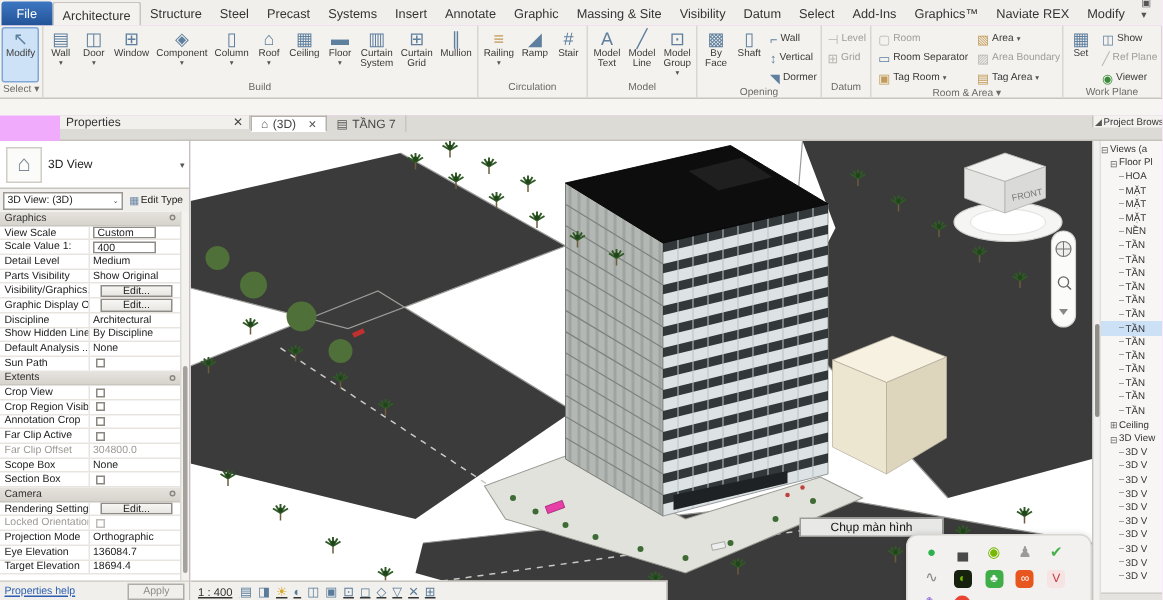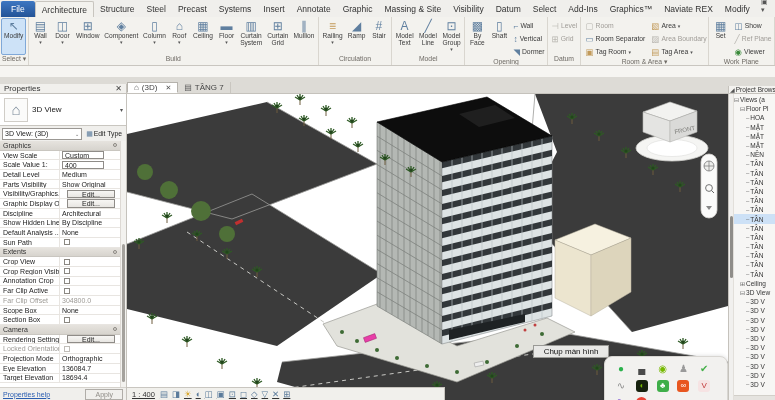--- a/index.html
+++ b/index.html
@@ -27,21 +27,21 @@
   .btool.dis .ticon,.stool.dis .ticon{color:#b8b6b0 !important;}
   .stack{display:flex;flex-direction:column;justify-content:flex-start;padding-top:1px;}
   .stool{display:flex;align-items:center;height:13px;padding:0 3px;white-space:nowrap;}
   .stool .ticon{font-size:8.5px;margin-right:2px;color:#5f7f9f;}
   .stool .tlabel{font-size:6.8px;color:#3a3a3a;}
   .stool .tmenu{font-size:5px;color:#555;margin-left:2px;}
 
   .subbar{height:11px;background:#f6f5f2;}
 
   
-  .docktabs{height:17px;background:#dddbd6;display:flex;align-items:flex-end;border-bottom:1px solid #c5c2bc;}
+  .docktabs{height:17px;background:#dddbd6;display:flex;align-items:flex-start;border-bottom:1px solid #c5c2bc;margin-left:40px;}
   .props-head{width:127px;background:#f1f0ed;border-right:1px solid #c5c2bc;display:flex;align-items:center;padding:0 4px;font-size:8px;color:#333;}
   .props-head .x{margin-left:auto;color:#444;font-size:8px;}
   .vtab{display:flex;align-items:center;padding:0 6px;font-size:8px;color:#444;border-right:1px solid #c9c6c0;white-space:nowrap;}
   .vtab .vicon{margin-right:3px;font-size:8px;color:#555;}
   .vtab.active{background:#fff;border:1px solid #b5b2ac;border-bottom:1px solid #fff;}
   .vtab .x{margin-left:8px;font-size:7px;color:#555;}
   .brow-head{margin-left:auto;width:47px;background:#f3f2ef;border-left:1px solid #c5c2bc;display:flex;align-items:center;font-size:6.5px;color:#333;padding:0 1px;white-space:nowrap;overflow:hidden;}
   .brow-head .pin{color:#555;font-size:6px;margin-right:1px;}
 
   
@@ -72,21 +72,21 @@
   .prow.dis .chk{border-color:#c0bdb8;}
   .props-bottom{position:absolute;left:0;right:0;bottom:0;height:13px;background:#f0efec;border-top:1px solid #d5d2cc;display:flex;align-items:center;padding:0 3px;}
   .phelp{color:#2a5db0;text-decoration:underline;font-size:7px;}
   .applybtn{margin-left:auto;border:1px solid #b0ada8;background:#f0efec;color:#908d88;font-size:7px;padding:0 9px;height:11px;line-height:10px;}
   .pscroll{position:absolute;right:0;top:47px;bottom:13px;width:6px;background:#f3f2ef;border-left:1px solid #ddd9d4;}
   .pscroll .thumb{position:absolute;left:1px;right:1px;top:42%;height:56%;background:#a5a29d;border-radius:2px;}
 
   
   .canvas{position:relative;flex:1;background:#fff;overflow:hidden;}
   .canvas svg{position:absolute;left:0;top:0;}
-  .tooltip{position:absolute;left:406px;top:251px;width:76px;height:13px;background:#e8e8e6;border:1px solid #9a9a96;display:flex;align-items:center;justify-content:center;font-size:8px;color:#111;}
+  .tooltip{position:absolute;left:406px;top:251px;width:96px;height:13px;background:#e8e8e6;border:1px solid #9a9a96;display:flex;align-items:center;justify-content:center;font-size:8px;color:#111;}
   .tray{position:absolute;left:477px;top:262px;width:124px;height:50px;background:#f2f1ef;border:1px solid #d8d6d2;border-radius:8px 8px 0 0;box-shadow:0 0 4px rgba(0,0,0,.15);padding:5px 9px;display:grid;grid-template-columns:repeat(5,1fr);row-gap:4px;}
   .ticell{width:14px;height:13px;display:flex;align-items:center;justify-content:center;font-size:10px;line-height:10px;}
   .ticell .bgd{width:12px;height:12px;border-radius:3px;display:flex;align-items:center;justify-content:center;font-size:8px;}
   .chrome-ic{width:11px;height:11px;border-radius:50%;background:conic-gradient(#ea4335 0 30%,#fbbc05 30% 55%,#34a853 55% 80%,#ea4335 80% 100%);position:relative;}
   .chrome-ic::after{content:"";position:absolute;left:3px;top:3px;width:5px;height:5px;background:#4285f4;border:1px solid #fff;border-radius:50%;}
   .viewbar{position:absolute;left:0;bottom:0;width:318px;height:13px;background:#f1f0ec;border-top:1px solid #c9c6c0;border-right:1px solid #c9c6c0;display:flex;align-items:center;padding:0 5px;gap:5px;overflow:hidden;text-decoration:underline;}
   .viewbar .scale{font-size:7.5px;color:#333;white-space:nowrap;}
   .viewbar .vbicon{font-size:8.5px;color:#5b7b9b;line-height:9px;}
 
   

